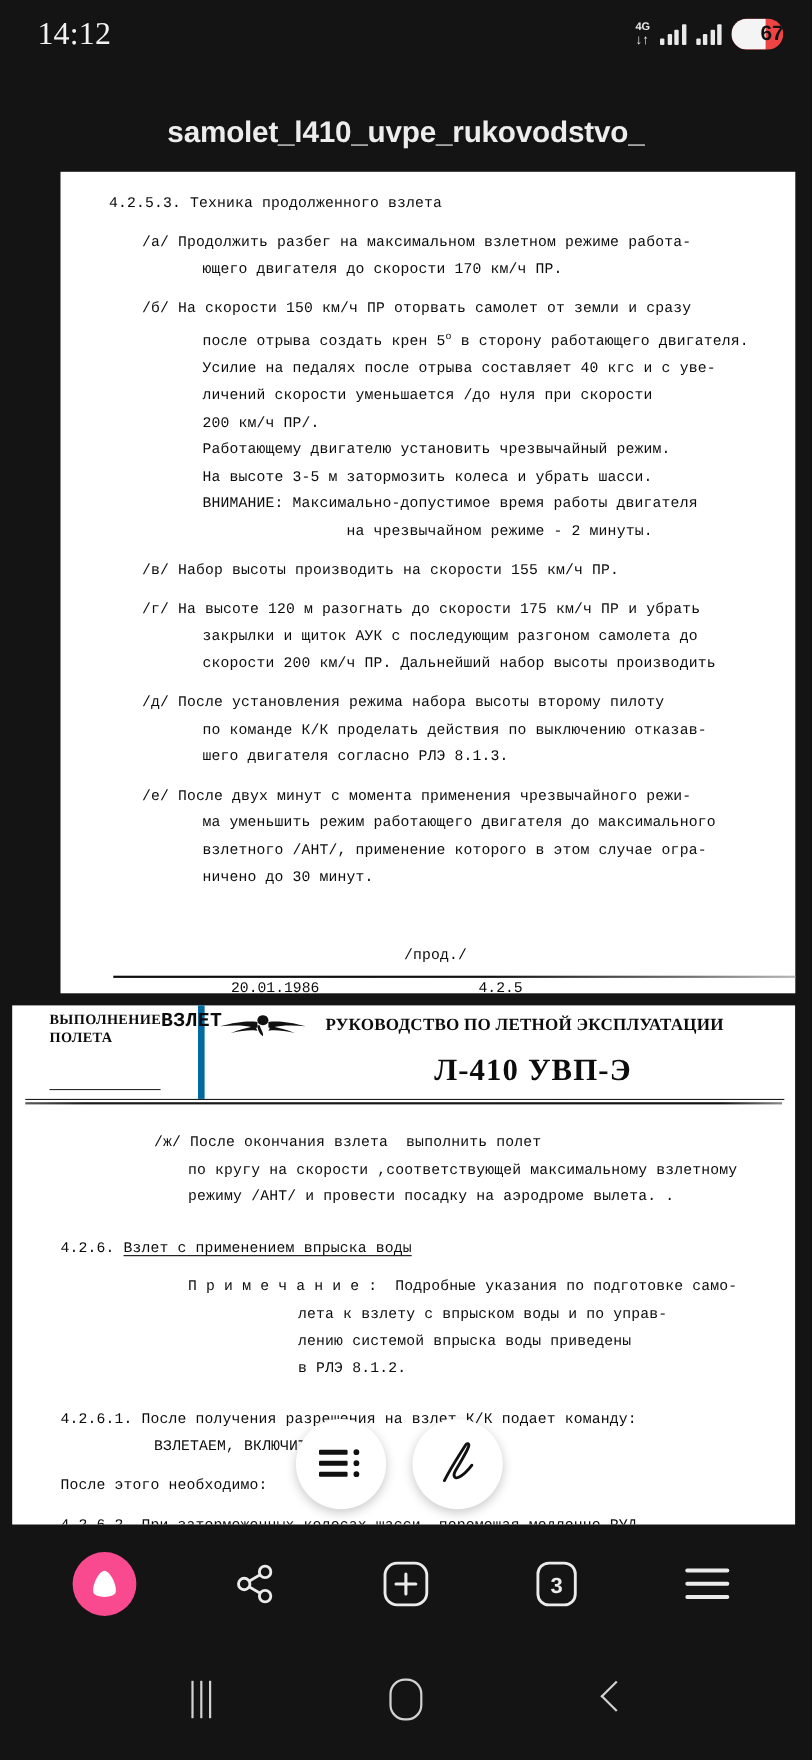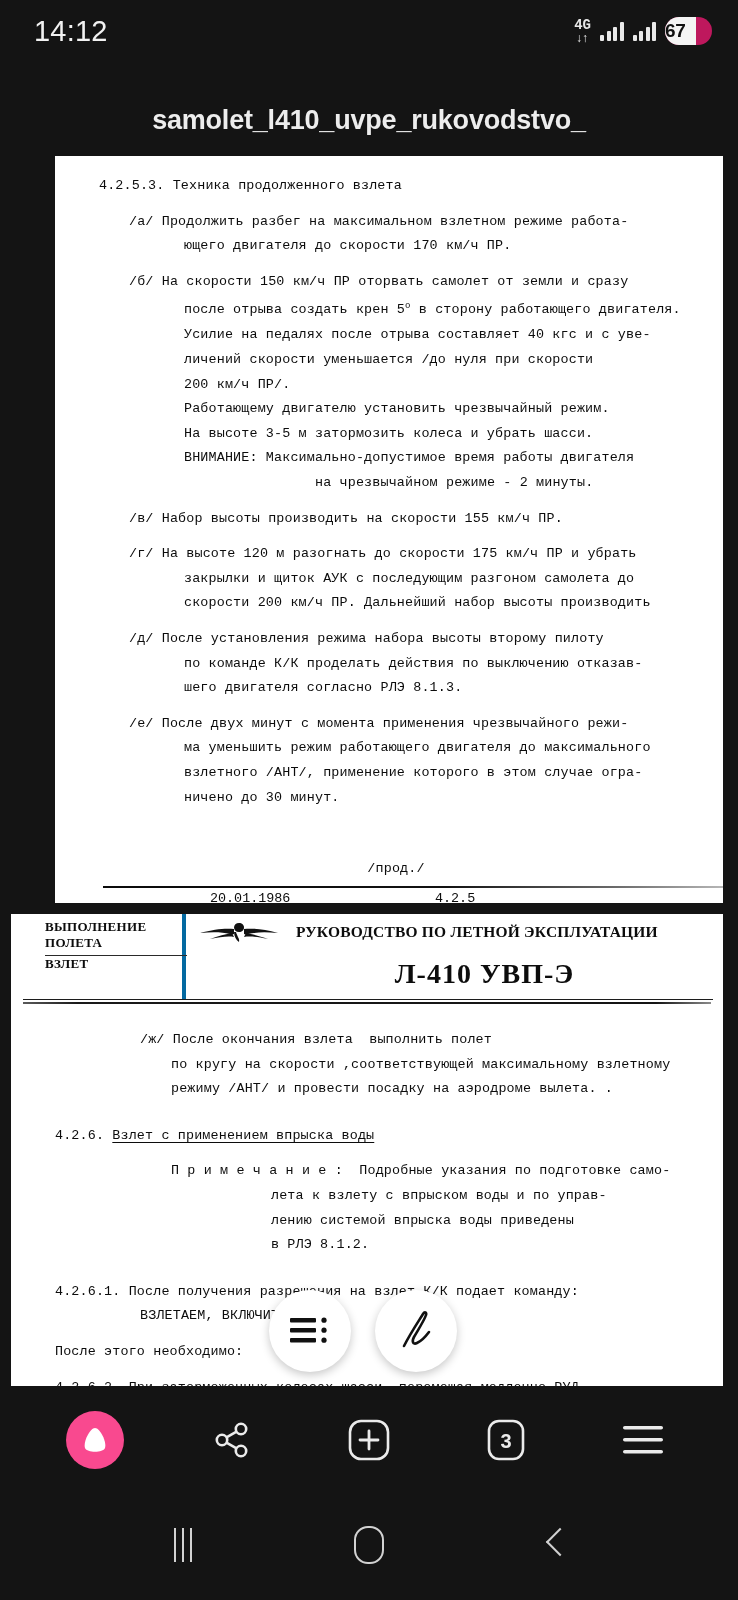--- a/index.html
+++ b/index.html
@@ -20,43 +20,44 @@
     position: absolute; top: 0; left: 0;
     width: 738px; height: 62px;
     display: flex; align-items: center; justify-content: space-between;
     padding: 0 26px 0 34px;
   }
   .status-time {
     color: #f2f2f2;
     font-size: 29px;
     font-weight: 500;
     letter-spacing: 0.2px;
+    font-family: Liberation Serif, serif;
   }
   .status-right { display: flex; align-items: center; gap: 9px; }
   .net-4g {
     display: flex; flex-direction: row; align-items: center;
     color: #e8e8e8;
   }
-  .net-4g .lbl { font-size: 14px; font-weight: 700; line-height: 1; font-family: Liberation Mono, monospace; }
+  .net-4g .lbl { font-size: 10px; font-weight: 700; line-height: 1; }
   .net-4g .arrows { font-size: 12px; line-height: 1; margin-left: -1px; }
   .net-stack { display: flex; flex-direction: column; align-items: center; line-height: 1; }
   .sig { display: flex; align-items: flex-end; gap: 2.5px; height: 20px; }
   .sig i { display: block; width: 4px; background: #e9e9e9; border-radius: 1px; }
   .sig i:nth-child(1){ height: 6px; }
   .sig i:nth-child(2){ height: 10px; }
   .sig i:nth-child(3){ height: 14px; }
   .sig i:nth-child(4){ height: 19px; }
   .sig.dim i:nth-child(4){ background:#e9e9e9; }
   .battery {
     position: relative;
     width: 47px; height: 28px;
     border-radius: 14px;
-    background: #be185d;
+    background: #ef4444;
     overflow: hidden;
-    display:flex; align-items:center; justify-content:flex-start;
+    display:flex; align-items:center; justify-content:flex-end;
   }
   .battery .fill {
     position:absolute; left:0; top:0; bottom:0;
     width: 67%;
     background:#f4f4f4;
   }
   .battery .pct {
     position: relative;
     font-size: 19px; font-weight: 700; color: #111;
     letter-spacing: -0.3px;
@@ -127,27 +128,27 @@
 
   
   .p2head {
     display: flex;
     border-bottom: 1.5px solid #1c1c1c;
     height: 86px;
     margin: 6px 10px 0 12px;
   }
   .p2head .col-left {
     width: 163px;
-    border-right: 4px solid #0369a1;
-    display: flex; flex-direction: column; 
+    border-right: 6px solid #0369a1;
+    display: flex; flex-direction: row; justify-content: space-between;
     padding: 5px 0 8px 22px;
     font-family: "Liberation Serif", serif;
   }
   .p2head .cl-top { font-size: 13px; font-weight: 700; line-height: 1.25; letter-spacing:.3px; border-bottom: 1px solid #2a2a2a; padding-bottom:3px; width:142px;}
-  .p2head .cl-bot { font-size: 13px; font-weight: 700; letter-spacing:.3px; }
+  .p2head .cl-bot { font-size: 18px; font-weight: 700; letter-spacing:.3px;font-family:Liberation Mono, monospace; }
   .p2head .col-right {
     flex: 1;
     display: flex; flex-direction: column; align-items: center;
     padding-top: 6px;
   }
   .p2-titlerow { display: flex; align-items: center; gap: 14px; width: 100%; padding-left: 10px;}
   .wing-emblem { width: 86px; height: 24px; flex: none; }
   .p2-rlename {
     font-family: "Liberation Serif", serif;
     font-size: 15.5px; font-weight: 700; letter-spacing: .2px;

